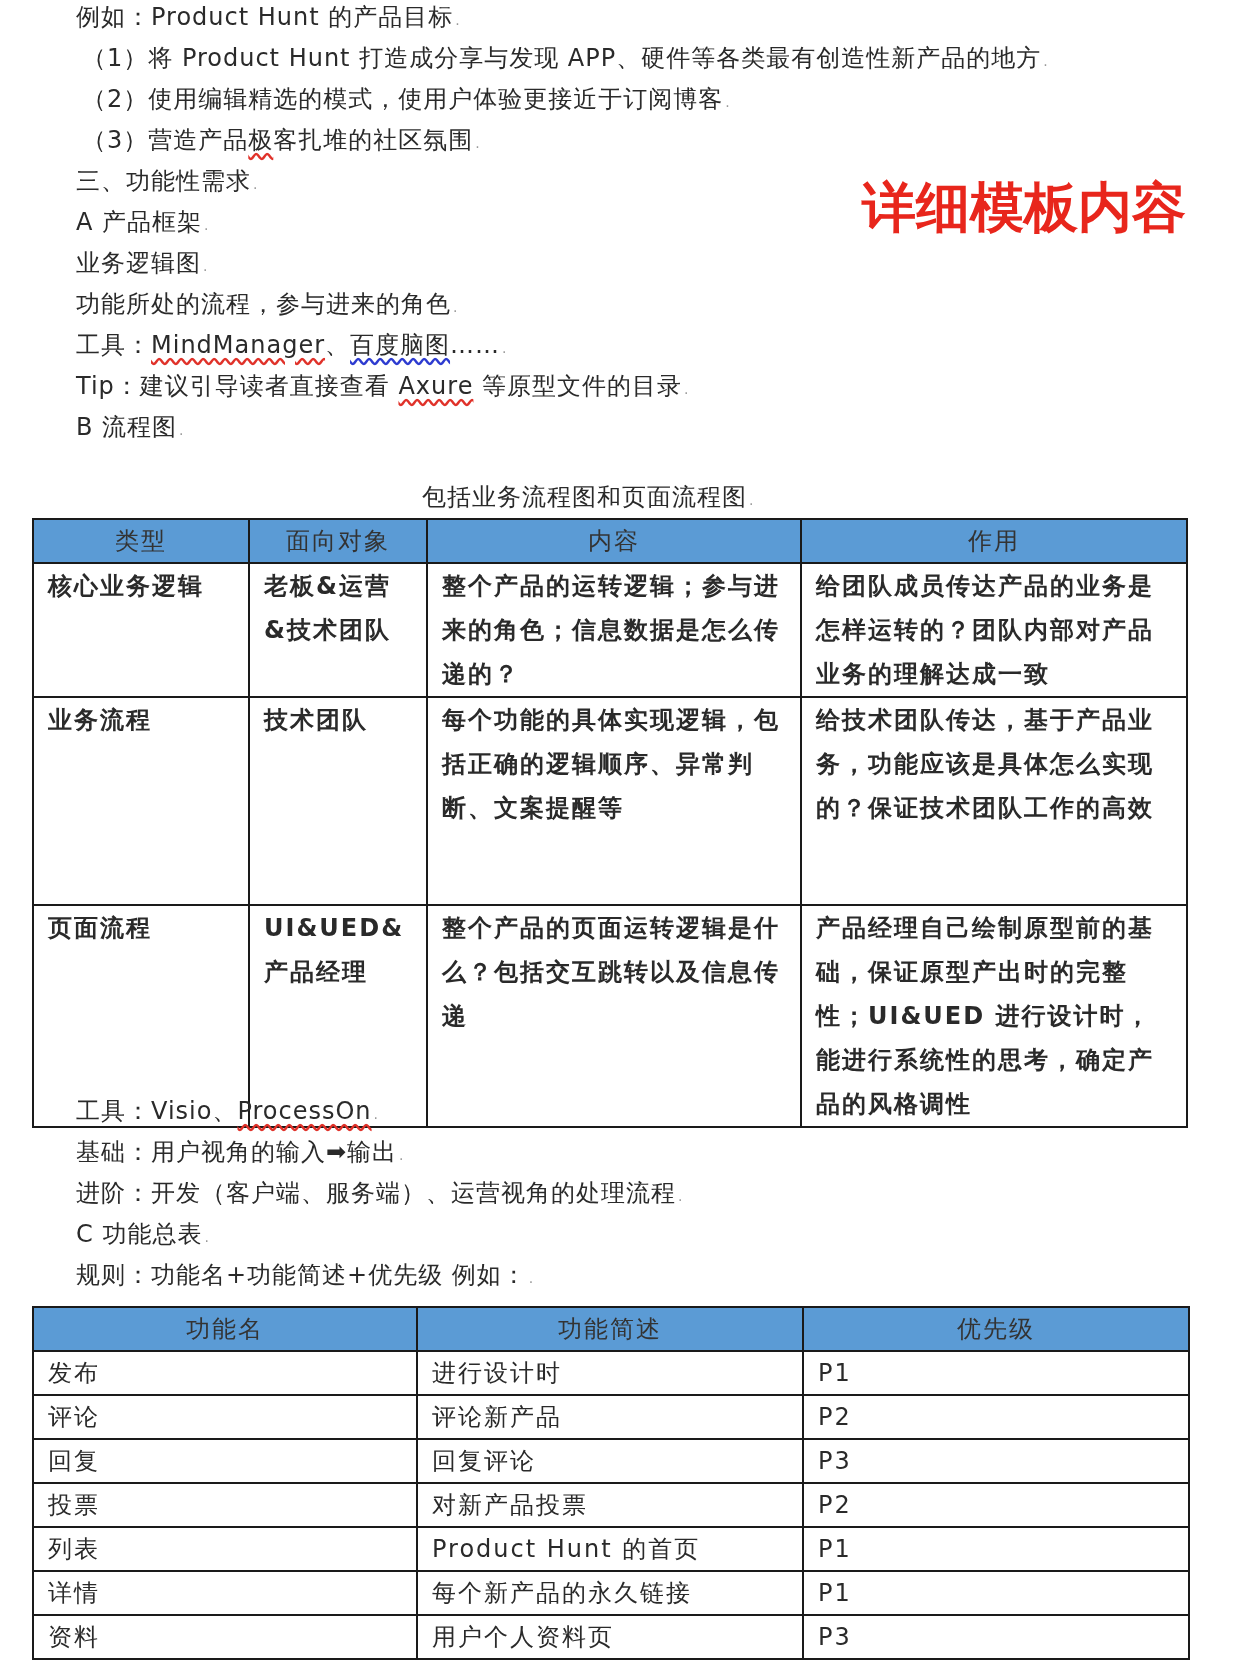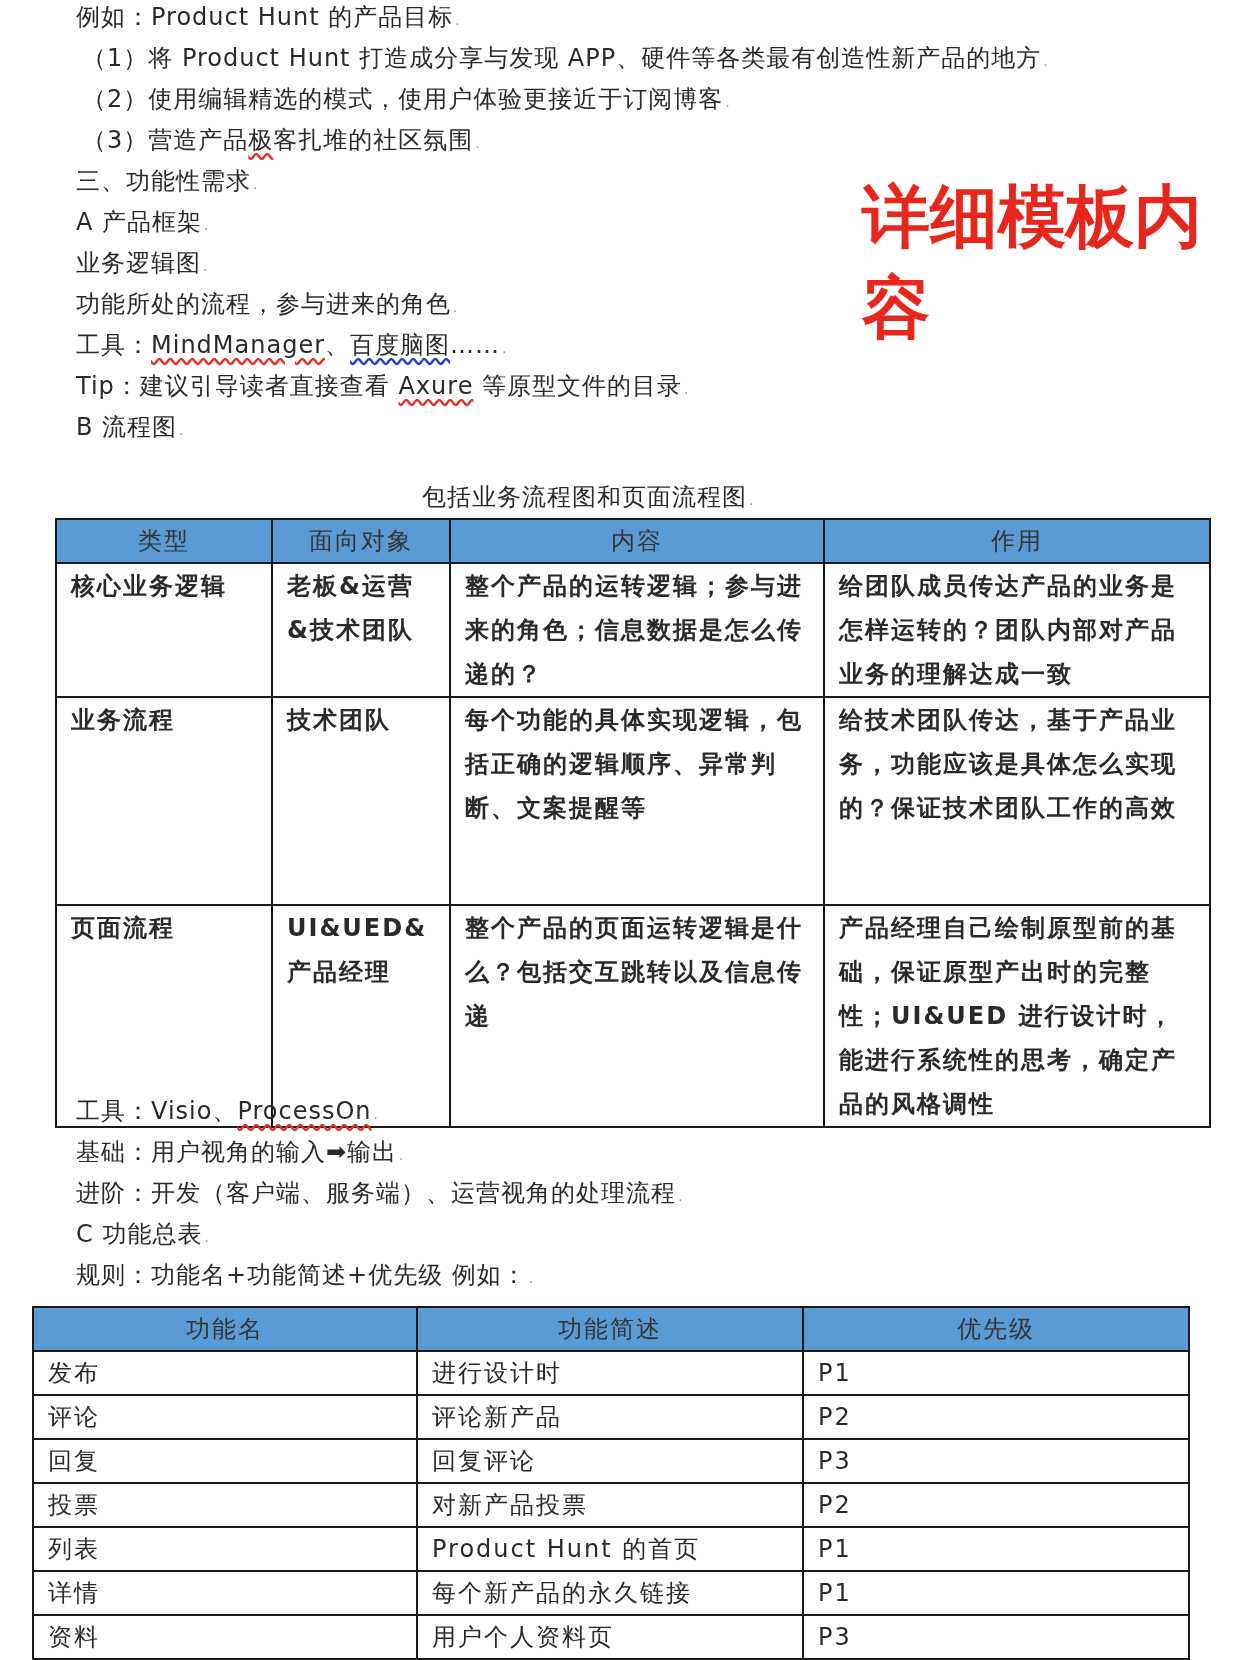--- a/index.html
+++ b/index.html
@@ -2,28 +2,28 @@
 <html><head>
 <meta charset="utf-8">
 <style>
   html, body { margin:0; padding:0; background:#ffffff; }
   body { width:1242px; height:1660px; position:relative; overflow:hidden;
          font-family:"DejaVu Sans","Liberation Sans",sans-serif; color:#2a2a2a; }
   .line { position:absolute; left:34px; font-size:24px; line-height:30px; white-space:nowrap; letter-spacing:1px;margin-left:42px; }
   .pm { color:#999; font-size:14px; margin-left:2px; }
   .squig-red { text-decoration: underline wavy #e0322a; text-underline-offset:5px; }
   .squig-blue { text-decoration: underline wavy #2d3bd0; text-underline-offset:5px; }
-  .stamp { position:absolute; left:862px; top:172px; font-size:68px; font-weight:bold; color:#e8261c;
+  .stamp { position:absolute; left:862px; top:172px; font-size:54px; font-weight:bold; color:#e8261c;
            font-family:"DejaVu Sans","Liberation Sans",sans-serif; letter-spacing:0px; }
   .caption { position:absolute; left:422px; top:482px; font-size:24px; line-height:30px; letter-spacing:1px; white-space:nowrap; }
   table { position:absolute; border-collapse:collapse; table-layout:fixed; }
   td, th { border:2px solid #1a1a1a; font-size:24px; line-height:44px; letter-spacing:2px; vertical-align:top;
            padding:0 14px; text-align:left; font-weight:normal; color:#2a2a2a; }
   th { background:#5b9bd5; text-align:center; height:42px; line-height:42px; color:#333; }
-  .t1 { left:32px; top:518px; width:1156px;margin-left:23px; }
+  .t1 { left:32px; top:518px; width:1156px; }
   .t1 td { height:auto;font-weight:bold; }
   .t2 { left:32px; top:1306px; width:1156px; }
   .t2 td { height:42px; line-height:42px; }
 </style>
 </head>
 <body>
 
 <div class="line" style="top:2px"><span>例如：Product Hunt 的产品目标</span><span class="pm">.</span></div>
 <div class="line" style="top:43px;left:40px"><span>（1）将 Product Hunt 打造成分享与发现 APP、硬件等各类最有创造性新产品的地方</span><span class="pm">.</span></div>
 <div class="line" style="top:84px;left:40px"><span>（2）使用编辑精选的模式，使用户体验更接近于订阅博客</span><span class="pm">.</span></div>

